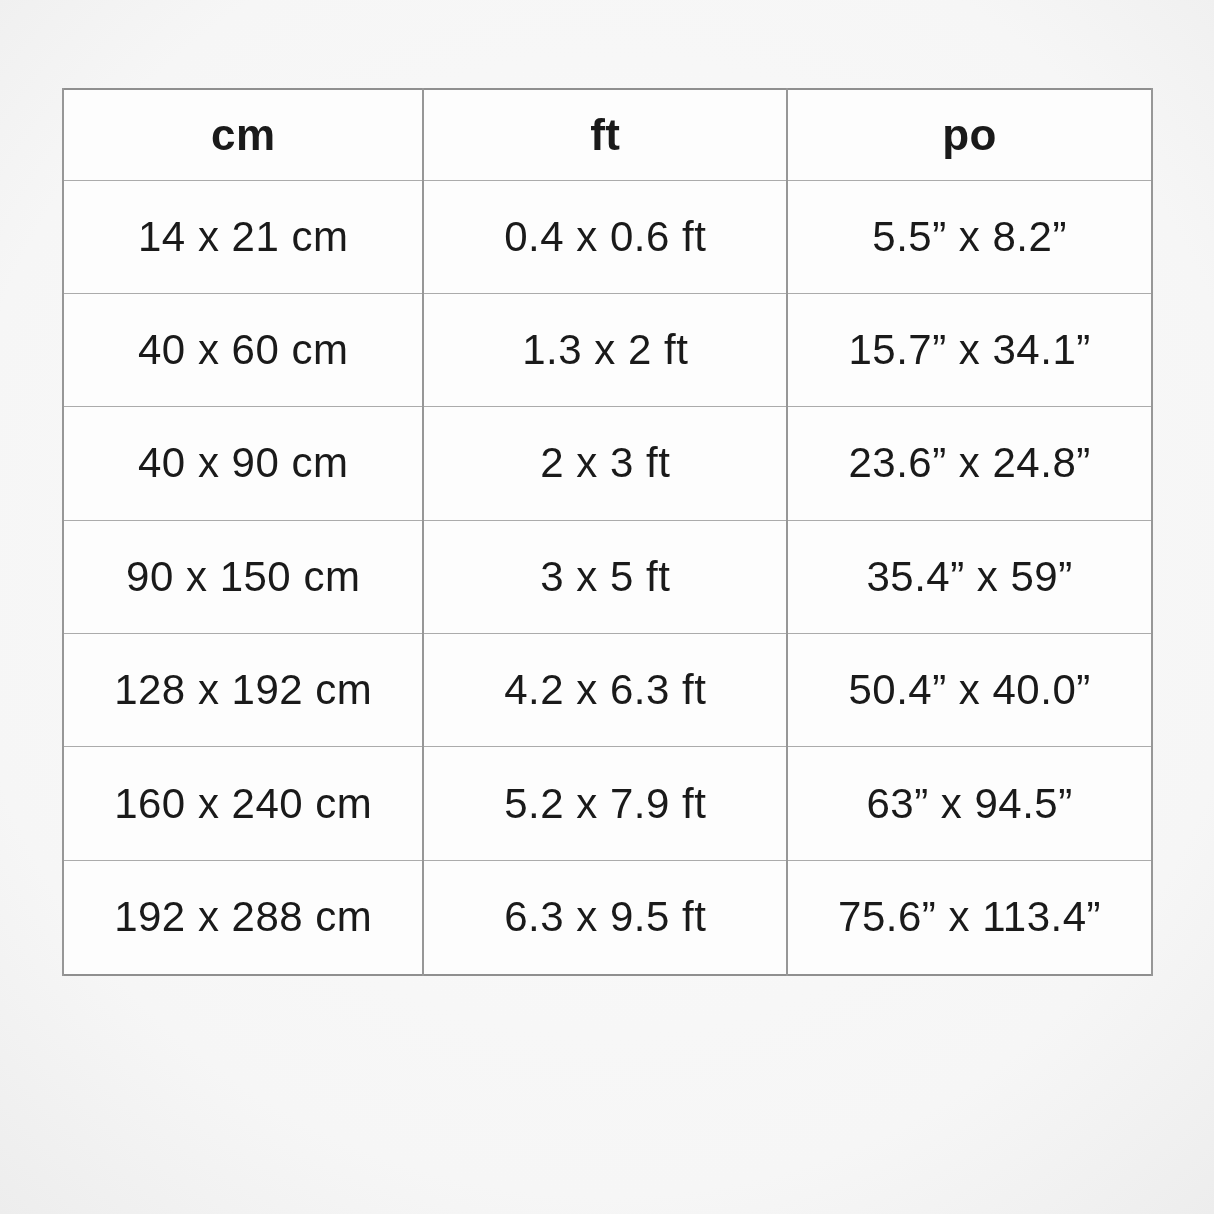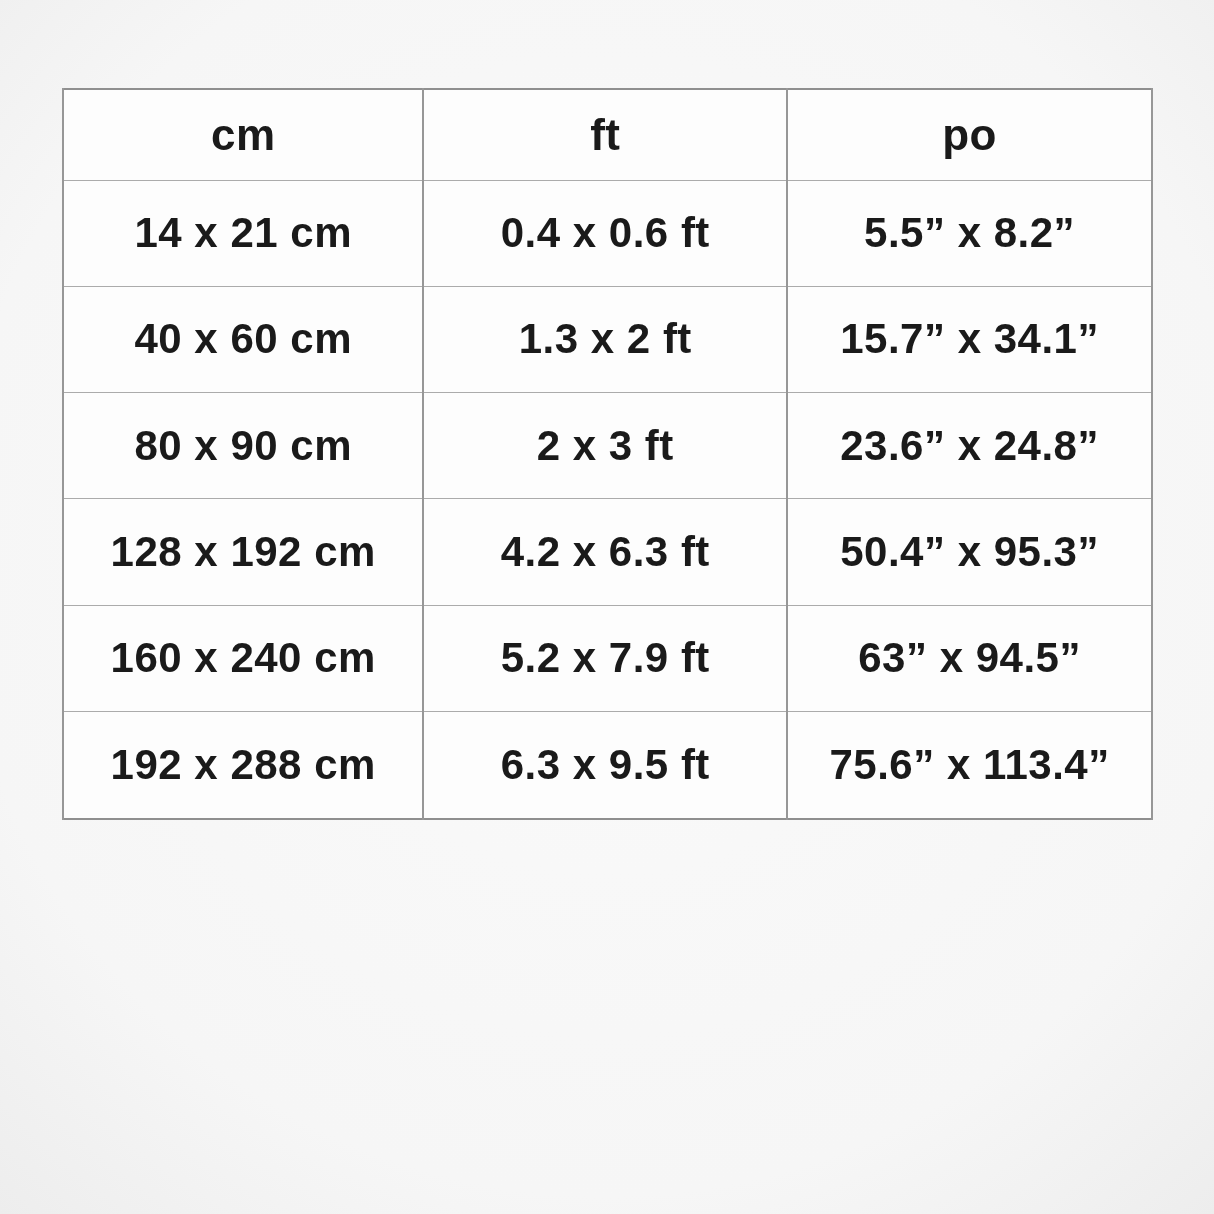--- a/index.html
+++ b/index.html
@@ -20,21 +20,21 @@
   body {
     background:
       radial-gradient(circle at 50% 45%, var(--bg) 0%, #f6f6f6 72%, #ededed 100%);
     position: relative;
   }
   .table-wrap {
     position: absolute;
     left: 62px;
     top: 88px;
     width: 1091px;
-    height: 732px;
+    height: 888px;
   }
   table.conv {
     width: 100%;
     height: 100%;
     table-layout: fixed;
     border-collapse: collapse;
     background: var(--cell-bg);
     border: 2px solid var(--outer);
   }
   table.conv th,
@@ -51,21 +51,21 @@
     overflow: hidden;
   }
   table.conv thead tr { height: 91px; }
   table.conv th {
     font-size: 44px;
     font-weight: 700;
     letter-spacing: 0.5px;
   }
   table.conv td {
     font-size: 42px;
-    font-weight: 700;
+    font-weight: 400;
     letter-spacing: 0.5px;
   }
 </style>
 </head>
 <body>
 
 <div class="table-wrap">
   <table class="conv">
     <colgroup>
       <col style="width:33.1%">
@@ -84,28 +84,33 @@
           <td>14 x 21 cm</td>
           <td>0.4 x 0.6 ft</td>
           <td>5.5” x 8.2”</td>
         </tr>
         <tr>
           <td>40 x 60 cm</td>
           <td>1.3 x 2 ft</td>
           <td>15.7” x 34.1”</td>
         </tr>
         <tr>
-          <td>80 x 90 cm</td>
+          <td>40 x 90 cm</td>
           <td>2 x 3 ft</td>
           <td>23.6” x 24.8”</td>
         </tr>
         <tr>
+          <td>90 x 150 cm</td>
+          <td>3 x 5 ft</td>
+          <td>35.4” x 59”</td>
+        </tr>
+        <tr>
           <td>128 x 192 cm</td>
           <td>4.2 x 6.3 ft</td>
-          <td>50.4” x 95.3”</td>
+          <td>50.4” x 40.0”</td>
         </tr>
         <tr>
           <td>160 x 240 cm</td>
           <td>5.2 x 7.9 ft</td>
           <td>63” x 94.5”</td>
         </tr>
         <tr>
           <td>192 x 288 cm</td>
           <td>6.3 x 9.5 ft</td>
           <td>75.6” x 113.4”</td>

